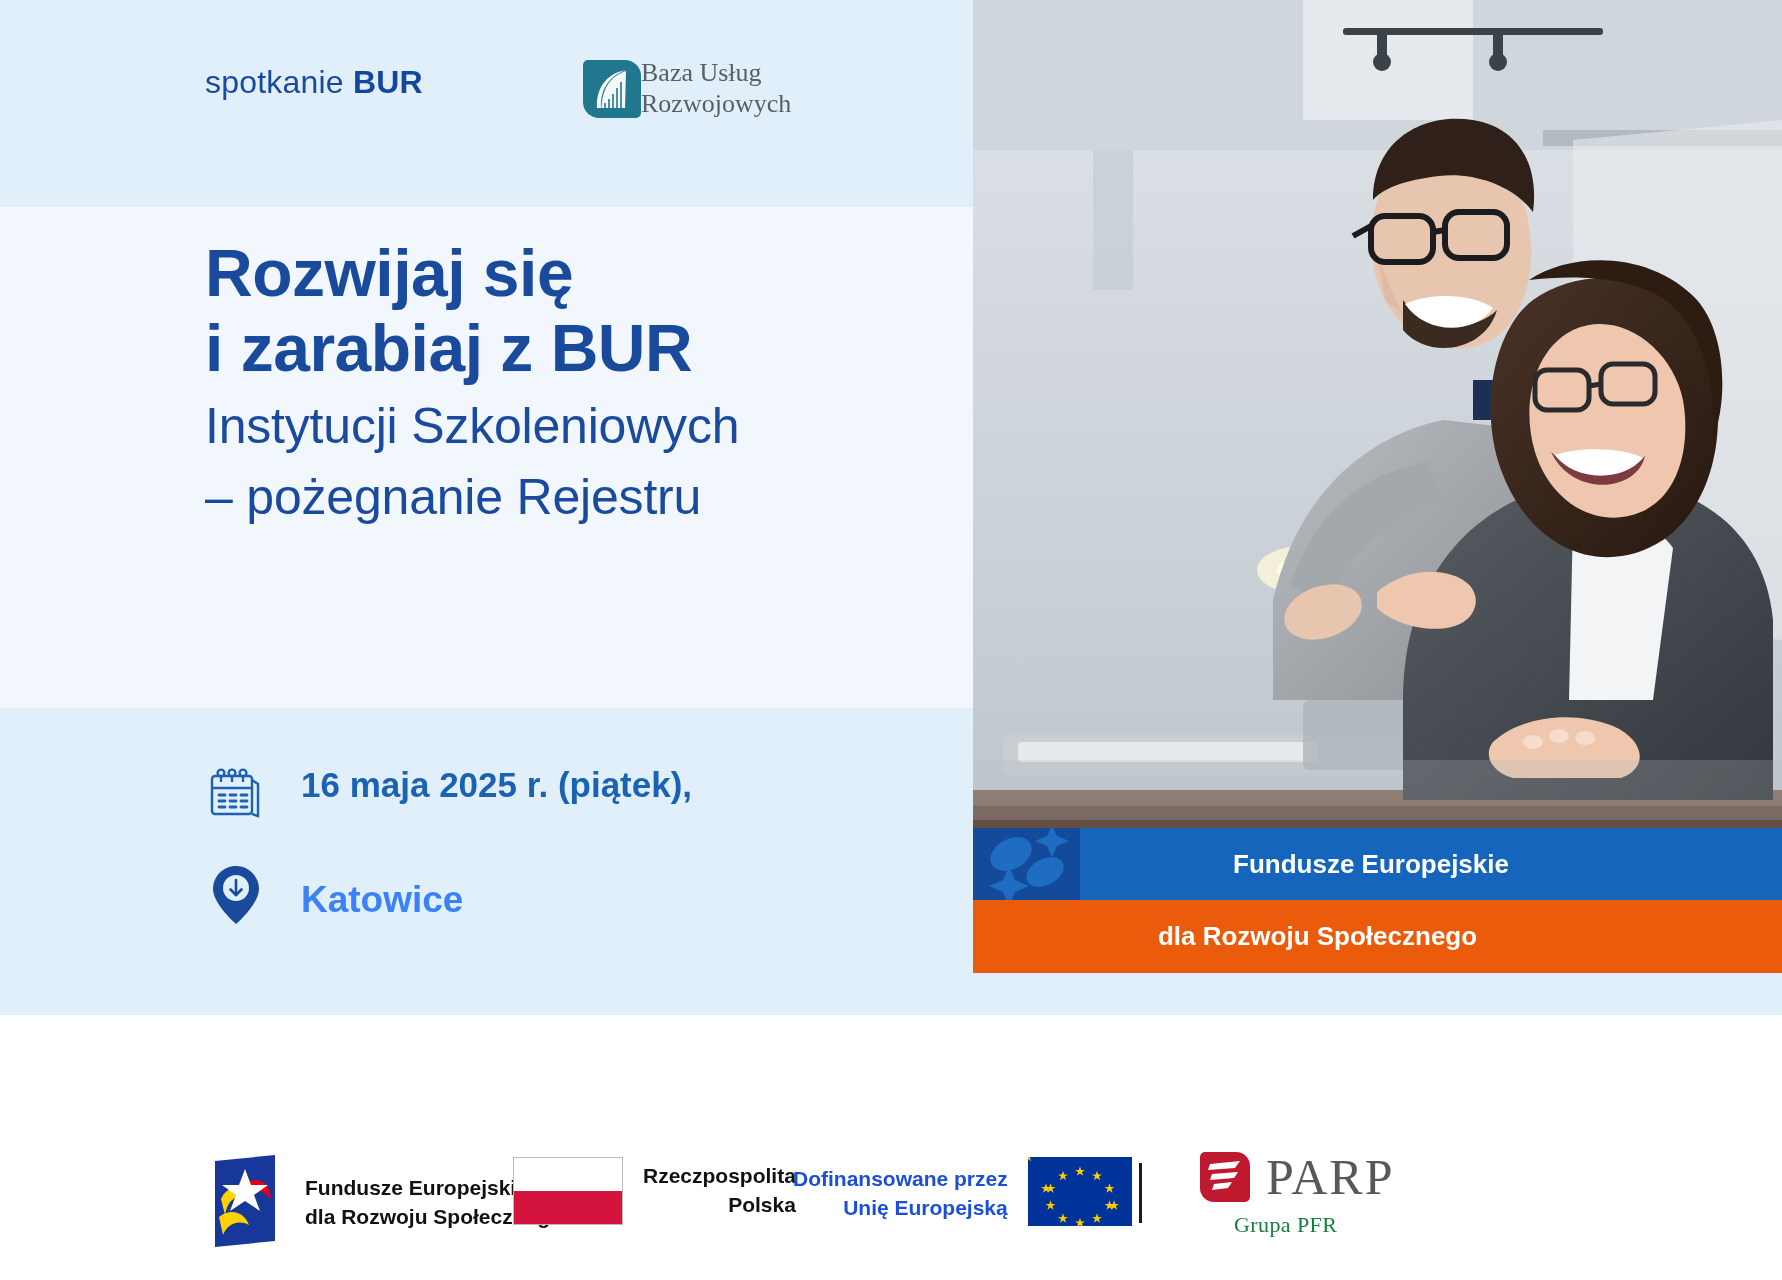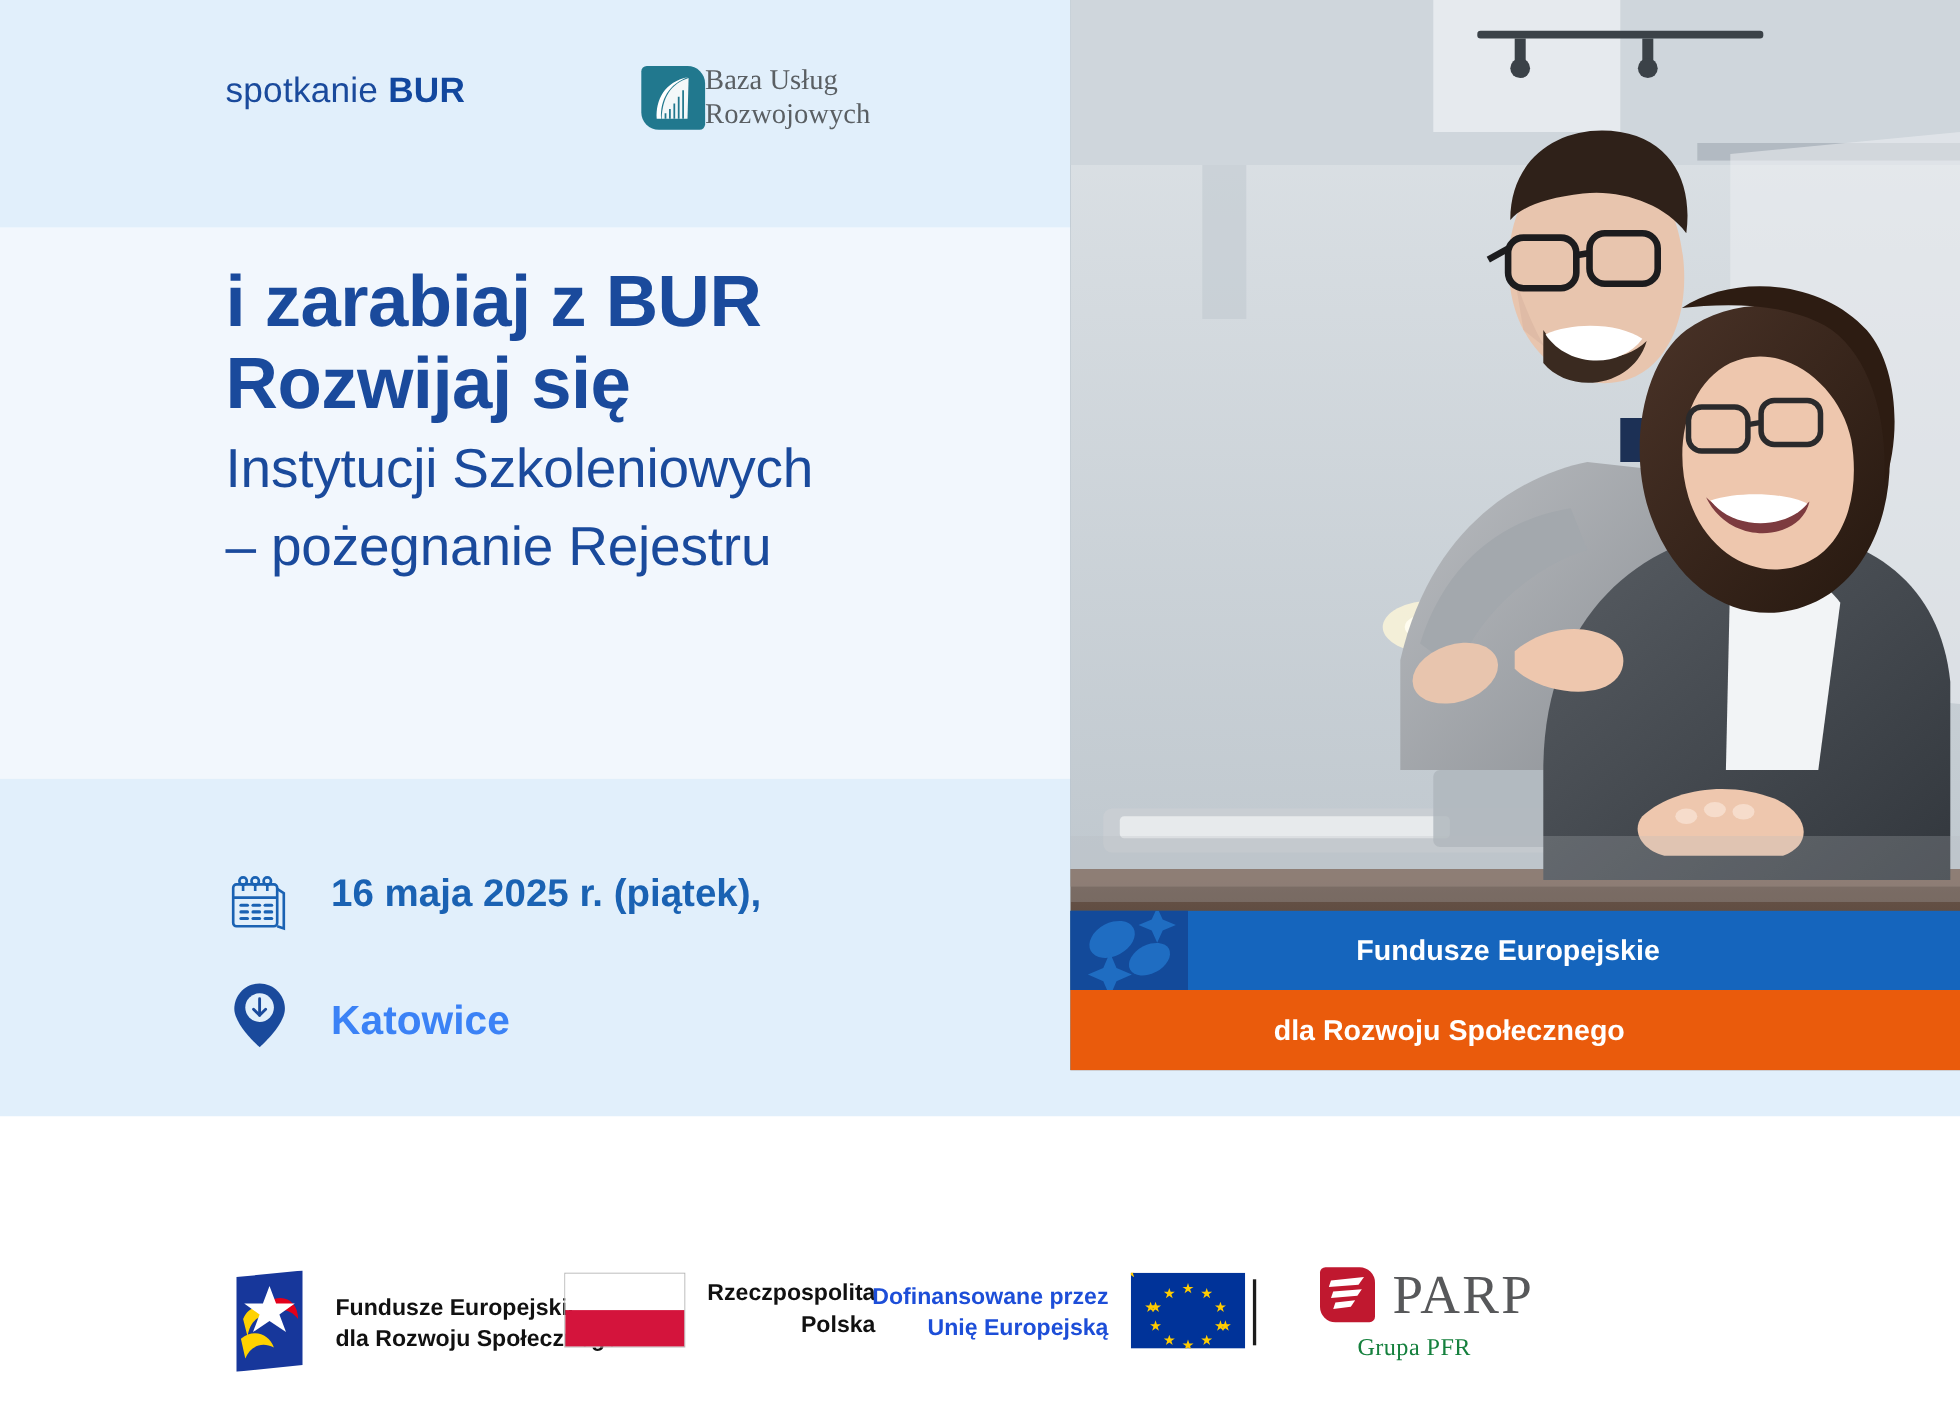--- a/index.html
+++ b/index.html
@@ -27,21 +27,21 @@
   .bur-mark{width:58px;height:58px;background:#21788e;border-radius:5px 16px 5px 16px;position:relative;flex:none;}
   .bur-mark svg{position:absolute;left:9px;top:7px;}
   .bur-words{font-family:"Liberation Serif", serif;font-size:26px;line-height:1.18;color:#5a5f63;white-space:nowrap;}
 
   
   .headline{position:absolute;left:205px;top:236px;width:740px;}
   .h1{font-size:66px;line-height:1.14;font-weight:700;color:#1a4a9c;letter-spacing:-.5px;}
   .h2{font-size:50px;line-height:1.22;font-weight:400;color:#1a4a9c;margin-top:10px;letter-spacing:-.2px;}
 
   
-  .meta{position:absolute;left:205px;top:788px;width:740px;}
+  .meta{position:absolute;left:205px;top:760px;width:740px;}
   .meta-row{display:flex;align-items:flex-start;gap:34px;}
   .meta-row + .meta-row{margin-top:38px;}
   .meta-ico{width:62px;flex:none;display:flex;justify-content:center;padding-top:4px;}
   .meta-txt{font-size:35px;line-height:1.42;font-weight:700;color:#1a62b3;}
   .meta-txt.city{font-size:37px;color:#3b82f6;padding-top:14px;}
 
   
   .photo{position:absolute;left:973px;top:0;width:809px;height:973px;overflow:hidden;background:#a9b4bd;}
   .photo svg{position:absolute;left:0;top:0;}
 
@@ -103,22 +103,22 @@
         </svg>
       </div>
       <div class="bur-words">
         <div>Baza Usług</div>
         <div>Rozwojowych</div>
       </div>
     </div>
   </div>
 
   <div class="headline">
+    <div class="h1">Rozwijaj się</div>
     <div class="h1">i zarabiaj z BUR</div>
-    <div class="h1">Rozwijaj się</div>
     <div class="h2">Instytucji Szkoleniowych</div>
     <div class="h2">– pożegnanie Rejestru</div>
   </div>
 
   <div class="meta">
 
     <div class="meta-row">
       <div class="meta-ico">
         <svg width="58" height="58" viewBox="0 0 58 58" fill="none" stroke="#1a62b3" stroke-width="2.4">
           <rect x="5" y="12" width="40" height="38" rx="3"></rect>

